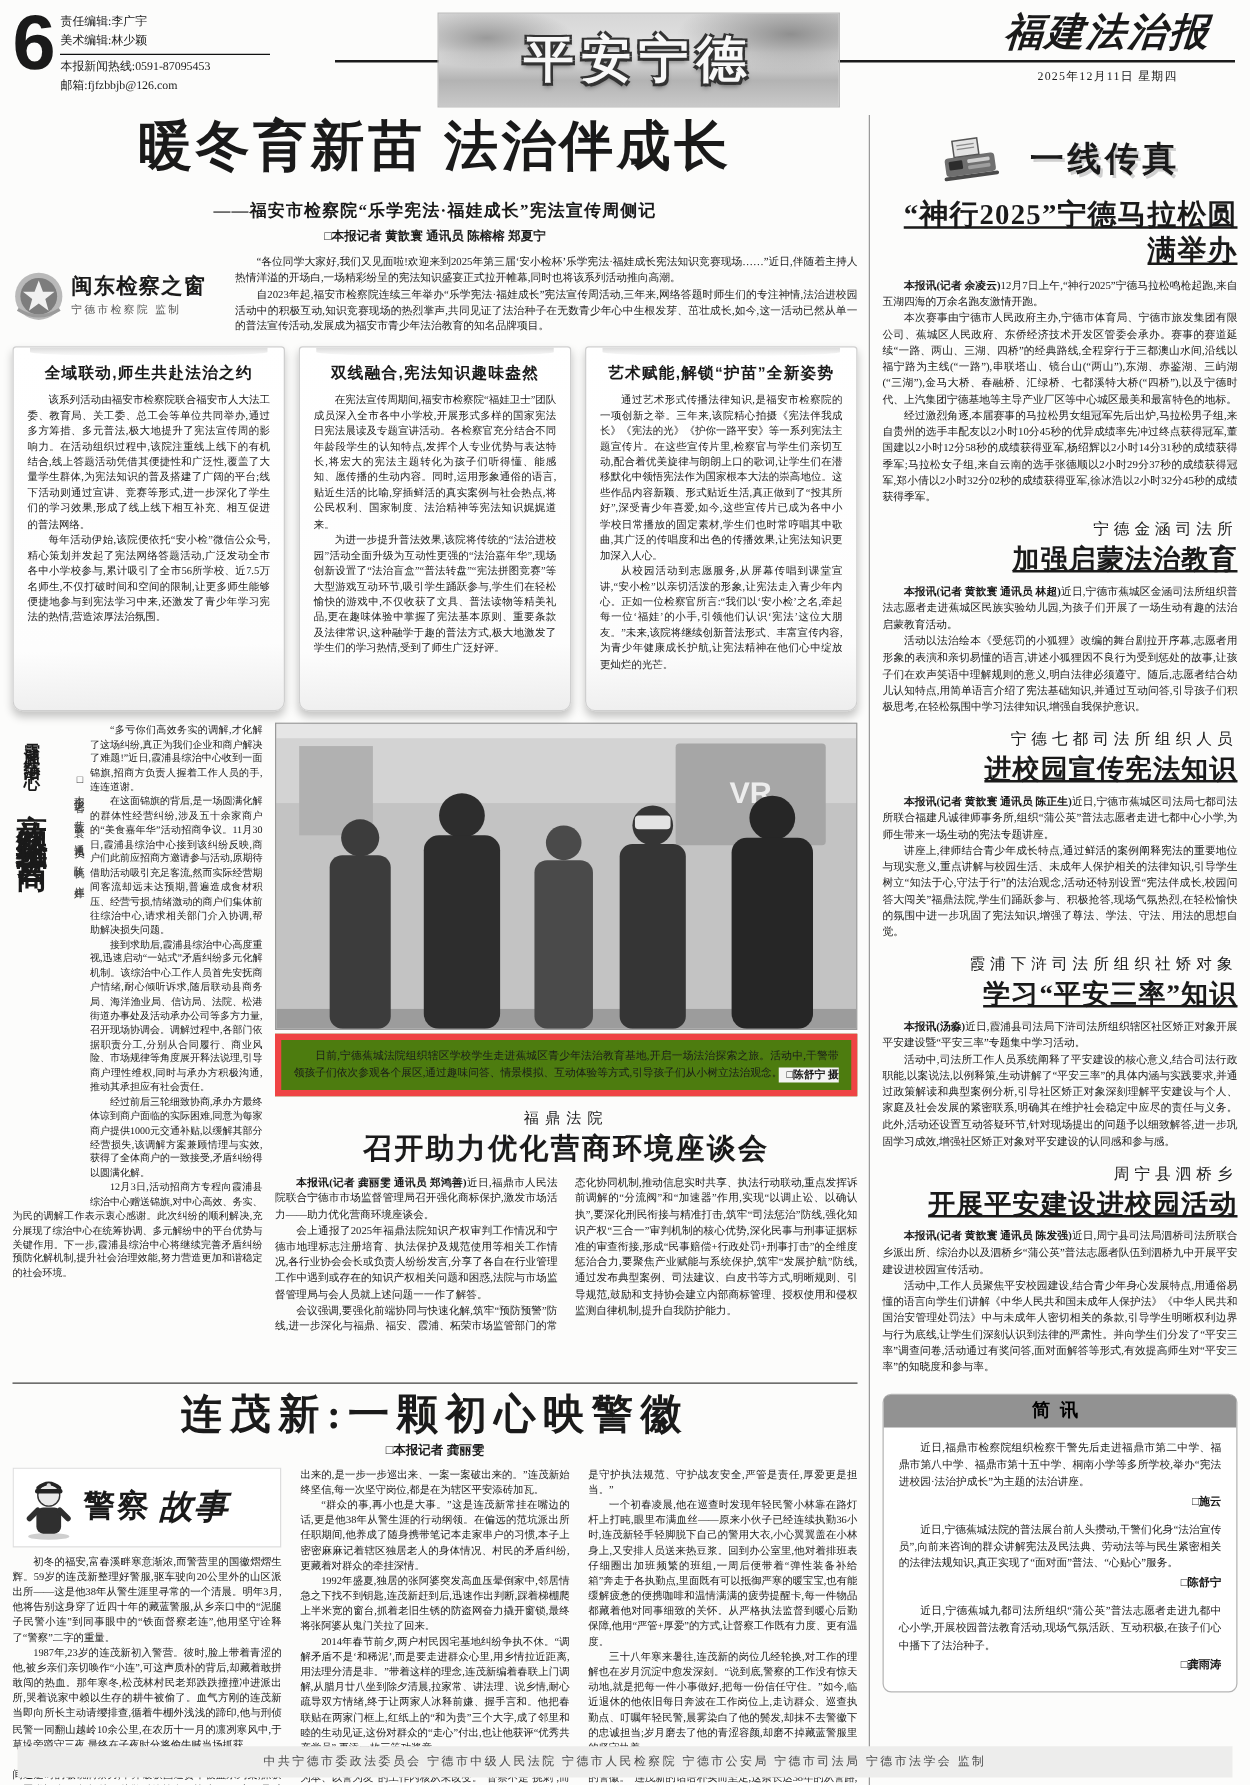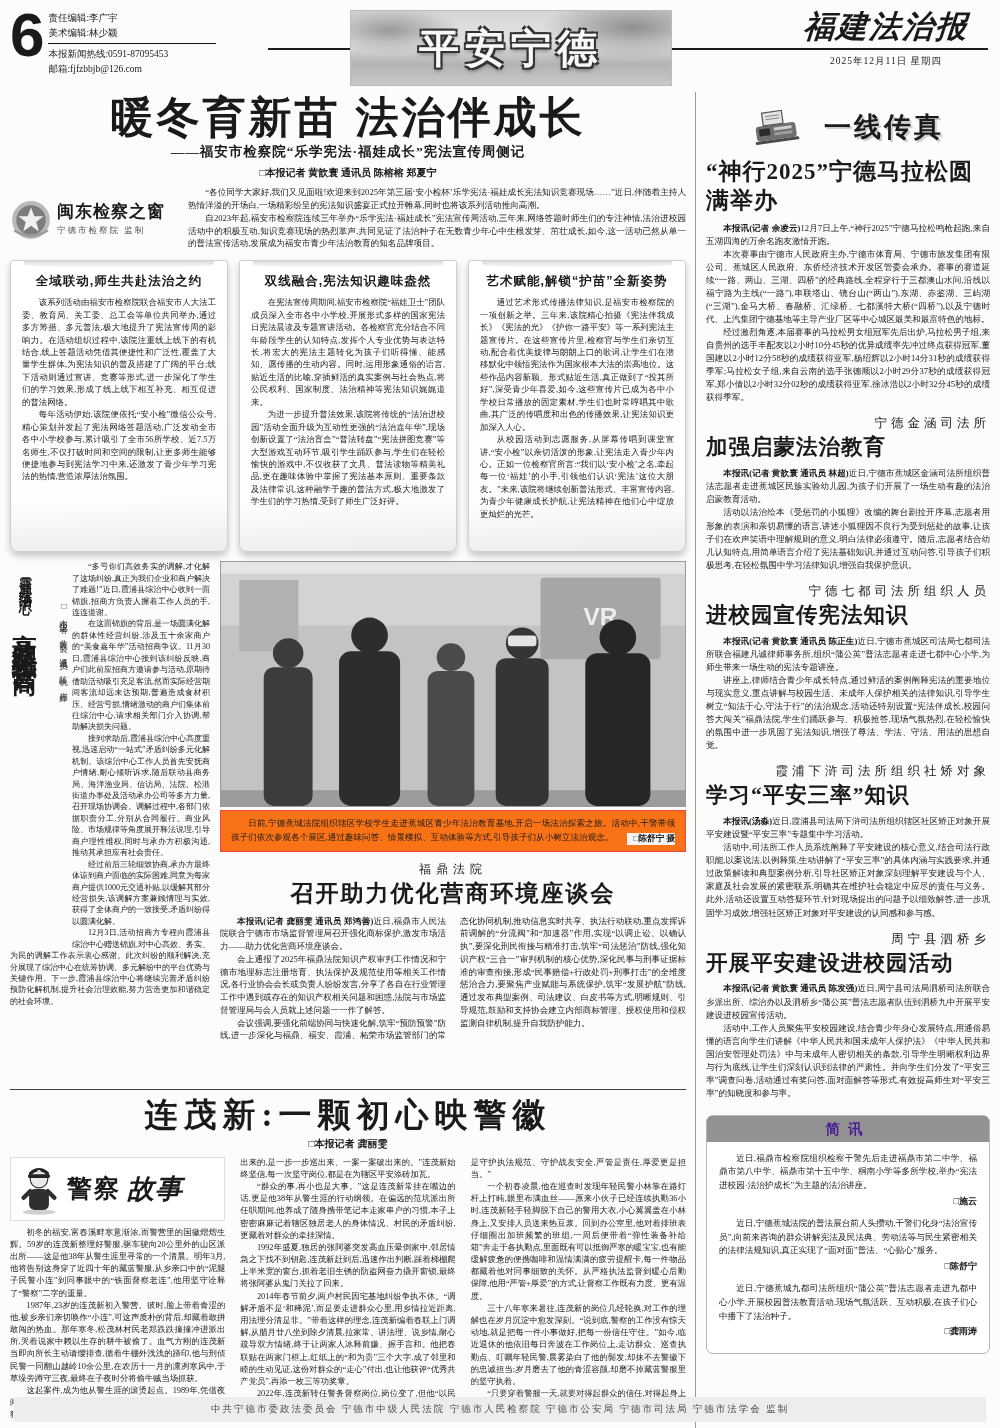--- a/index.html
+++ b/index.html
@@ -28,21 +28,21 @@
   .dateline { font-size:9.5px; margin-top:10px; letter-spacing:1px; }
 
   
   .content { display:flex; gap:9px; }
   .main-col { width:676px; }
   .right-col { flex:1; border-left:1px solid #9a9a9a; padding:6px 0 0 10px; display:flex; flex-direction:column; }
 
   
   .lead-head { text-align:center; padding-top:2px; }
   .lead-head h1 { font:900 43px/1.1 "Liberation Sans", sans-serif; letter-spacing:3px; }
-  .lead-sub { font:bold 13.5px/1.3 "Liberation Serif", serif; margin-top:2px; letter-spacing:1px; }
+  .lead-sub { font:bold 13.5px/1.3 "Liberation Serif", serif; margin-top:19px; letter-spacing:1px; }
   .lead-byline { font:bold 10px/1.3 "Liberation Sans", sans-serif; margin-top:5px; }
   .lead-intro { display:flex; gap:10px; margin-top:7px; }
   .jc-logo { width:168px; flex:none; display:flex; align-items:center; gap:5px; padding-top:4px; }
   .jc-emblem { width:42px; height:42px; flex:none; }
   .jc-name { font:900 17px/1.1 "Liberation Sans", sans-serif; letter-spacing:1px; }
   .jc-sub { font-size:8.5px; color:#555; margin-top:4px; letter-spacing:2px; }
   .intro-text { flex:1; }
   .bodytext, .intro-text p { font-size:8.6px; line-height:1.5; text-align:justify; text-indent:2em; color:#222; }
 
   
@@ -59,21 +59,21 @@
   .mid-row { display:flex; gap:10px; height:514px; overflow:hidden; }
   .xiapu { width:200px; flex:none; }
   .v-block { float:left; width:62px; height:386px; display:flex; justify-content:space-between; padding:6px 2px 0 2px; }
   .v-title { writing-mode:vertical-rl; text-orientation:upright; }
   .v-title .small { font:bold 13px/1 "Liberation Serif", serif; letter-spacing:4px; }
   .v-title .big { font:900 25px/1 "Liberation Sans", sans-serif; letter-spacing:6px; }
   .v-byline { writing-mode:vertical-rl; text-orientation:upright; font-size:8.5px; color:#333; padding-top:34px; letter-spacing:2px; }
   .xiapu p { font-size:8px; line-height:1.43; text-align:justify; text-indent:2em; }
   .photo-col { flex:1; display:flex; flex-direction:column; }
   .news-photo { height:246px; border:1px solid #999; background:#c2c2c2; }
-  .photo-caption { background:#f97316; border:1px solid #ef4444; margin-top:3px; padding:6px 10px 7px; position:relative; }
+  .photo-caption { background:#4d7c0f; border:5px solid #ef4444; margin-top:3px; padding:6px 10px 7px; position:relative; }
   .photo-caption p { font-size:8.6px; line-height:1.55; text-align:justify; text-indent:2em; }
   .photo-credit { position:absolute; right:10px; bottom:6px; font-weight:bold; font-size:8.6px; background:#f4f4f3; padding-left:6px; }
   .fuding { margin-top:9px; }
   .kicker { text-align:center; font-size:12px; letter-spacing:5px; }
   .fuding h2 { text-align:center; font:900 23px/1.2 "Liberation Serif", serif; letter-spacing:2px; margin:2px 0 7px; }
   .two-col { columns:2; column-gap:14px; }
   .two-col p { font-size:8.5px; line-height:1.5; text-align:justify; text-indent:2em; }
   .boldlead { font-weight:bold; }
 
   
@@ -88,26 +88,26 @@
   .ps-badge { width:44px; height:54px; flex:none; }
   .ps-t1 { font:900 25px/1 "Liberation Sans", sans-serif; letter-spacing:2px; }
   .ps-t2 { font:900 27px/1 "DejaVu Serif", serif; font-style:italic; letter-spacing:1px; }
 
   
   .fax-row { display:flex; align-items:center; justify-content:center; gap:20px; margin:10px 0 12px; }
   .fax-icon { width:52px; height:38px; }
   .fax-title { font:900 27px/1 "Liberation Sans", sans-serif; letter-spacing:3px; text-shadow:2px 2px 0 #cfcfcf; }
   .r-art { margin-bottom:11px; }
   .r-kicker { text-align:right; font-size:12.5px; letter-spacing:4px; margin-bottom:2px; }
-  .r-head { text-align:left; font:900 21.5px/1.25 "Liberation Serif", serif; letter-spacing:1px; margin-bottom:6px; }
+  .r-head { text-align:right; font:900 21.5px/1.25 "Liberation Serif", serif; letter-spacing:1px; margin-bottom:6px;text-decoration:underline; }
   .r-head.big { font-size:23px; }
   .r-art p { font-size:8.6px; line-height:1.52; text-align:justify; text-indent:2em; }
 
   .briefs { border:1.5px solid #b5b5b5; border-radius:7px; margin-top:4px; background:#fff; }
-  .briefs-head { background:#929292; color:#4c1d95; text-align:center; font:bold 14.5px/1 "Liberation Sans", sans-serif;
+  .briefs-head { background:#929292; color:#000000; text-align:center; font:bold 14.5px/1 "Liberation Sans", sans-serif;
                  letter-spacing:8px; padding:6px 0 5px; border-radius:5px 5px 0 0; }
   .briefs-body { padding:10px 12px 6px; }
   .brief-item p { font-size:8.6px; line-height:1.6; text-align:justify; text-indent:2em; }
   .brief-author { text-align:right; font-weight:bold; font-size:9px; margin:2px 0 9px; }
 
   
   .pfooter { position:absolute; left:14px; right:14px; bottom:6px; background:#ededec; color:#4a4a4a;
              text-align:center; font-size:9.5px; letter-spacing:2px; padding:6px 0; }
 </style>
 </head>

